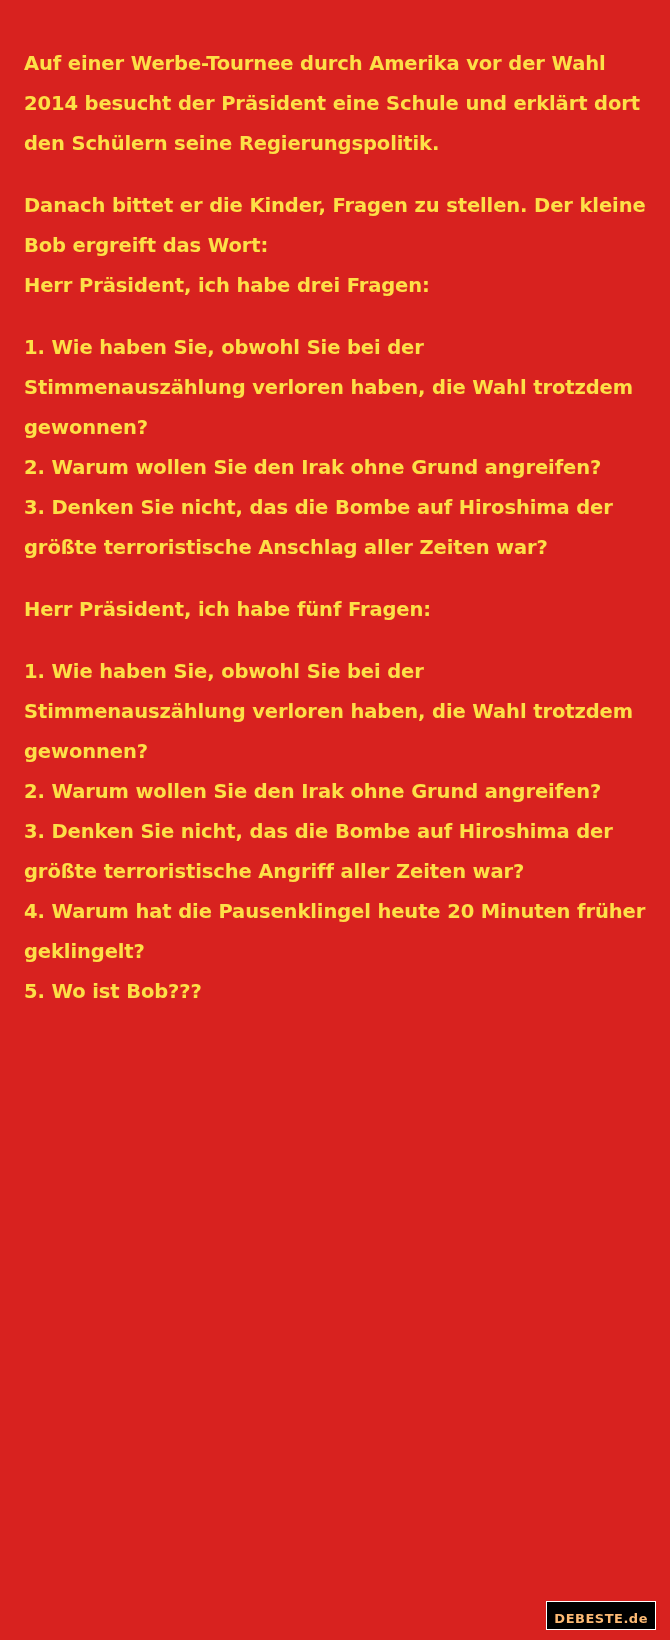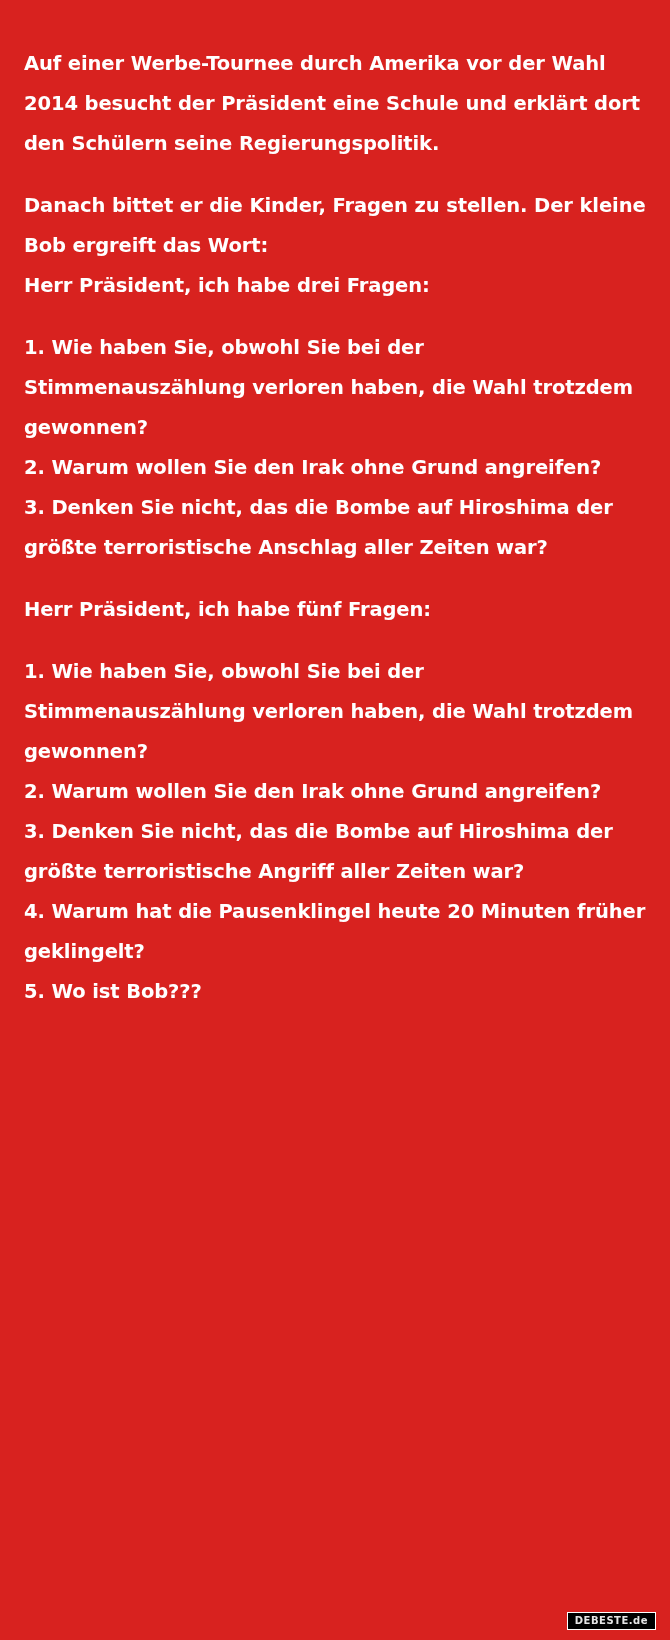--- a/index.html
+++ b/index.html
@@ -15,44 +15,44 @@
   }
   .card {
     position: relative;
     width: 670px;
     height: 1640px;
     background: #d8221f;
     box-sizing: border-box;
     padding: 44px 24px 30px 24px;
   }
   .joke-body {
-    color: #ffffff;
+    color: #fde047;
     font-weight: bold;
     font-size: 19.5px;
     line-height: 40px;
     letter-spacing: -0.1px;
   }
   .para {
     margin: 0 0 22px 0;
     white-space: pre-line;
   }
   .para:last-child {
     margin-bottom: 0;
   }
   .watermark {
     position: absolute;
     right: 14px;
     bottom: 10px;
     background: #000000;
-    color: #e5e5e5;
+    color: #fdba74;
     font-family: "DejaVu Sans", sans-serif;
     font-weight: bold;
-    font-size: 10px;
+    font-size: 13px;
     letter-spacing: 0.5px;
-    padding: 2px 7px 3px 7px;
+    padding: 10px 7px 3px 7px;
     border: 1px solid #ffffff;
     line-height: 1.1;
   }
 </style>
 </head>
 <body>
 
 <div class="card">
   <div class="joke-body">
     <p class="para">Auf einer Werbe-Tournee durch Amerika vor der Wahl 2014 besucht der Präsident eine Schule und erklärt dort den Schülern seine Regierungspolitik.</p>

